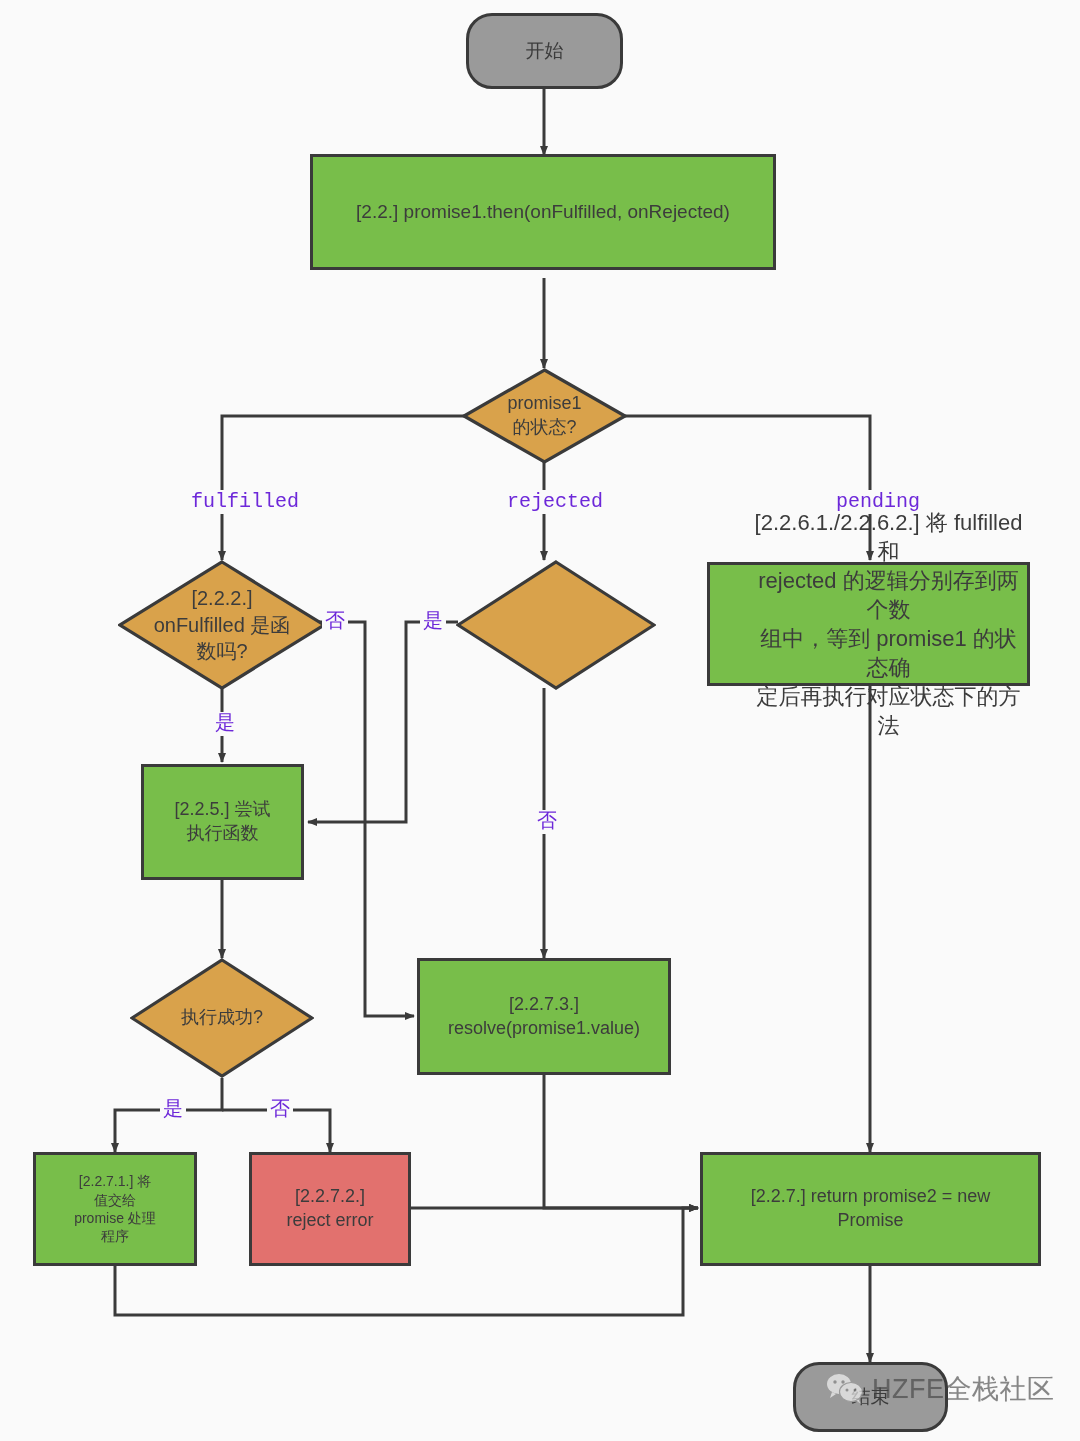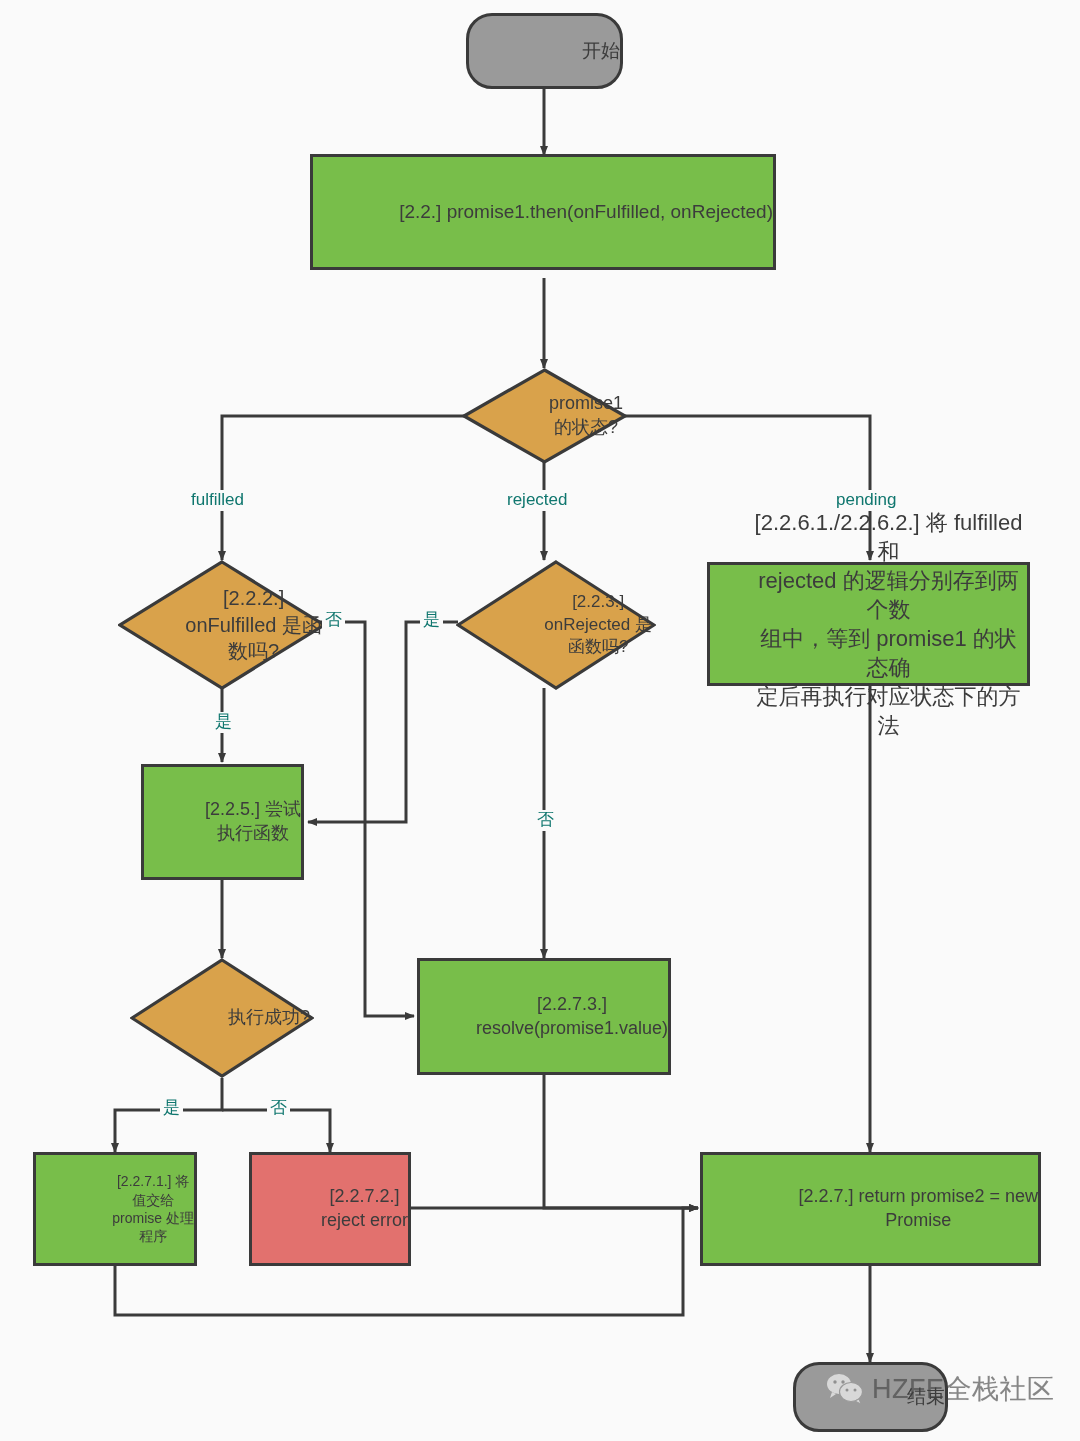--- a/index.html
+++ b/index.html
@@ -27,21 +27,21 @@
     top: 0;
     width: 1080px;
     height: 1441px;
     pointer-events: none;
   }
   .node {
     position: absolute;
     box-sizing: border-box;
     display: flex;
     align-items: center;
-    justify-content: flex-end;
+    justify-content: center;
     text-align: center;
     color: #3c3c3c;
     line-height: 1.32;
     white-space: pre-line;
   }
   .node.rect {
     border: 3px solid #3a3a3a;
   }
   .node.green { background: #78be4a; }
   .node.red   { background: #e2716e; }
@@ -59,25 +59,26 @@
   }
   .diamond-label {
     position: relative;
     z-index: 2;
     padding: 0 4px;
   }
 
   .edge-label {
     position: absolute;
     background: #fafafa;
-    color: #0f766e;
-    font-size: 17px;
+    color: #6d28d9;
+    font-size: 20px;
     padding: 1px 3px;
     line-height: 1.1;
     white-space: nowrap;
+    font-family: Liberation Mono, monospace;
   }
 
   
   #watermark {
     position: absolute;
     left: 826px;
     top: 1371px;
     display: flex;
     align-items: center;
     gap: 8px;
@@ -163,23 +164,20 @@
     </svg>
     <span class="diamond-label">[2.2.2.]
 onFulfilled 是函
 数吗?</span>
   </div>
 
   <div class="node diamond-wrap" style="left:456px; top:560px; width:200px; height:130px; font-size:17px;">
     <svg class="diamond-shape" viewBox="0 0 200 130" preserveAspectRatio="none">
       <polygon points="100,2 198,65 100,128 2,65" fill="#d9a24b" stroke="#3a3a3a" stroke-width="3.2"></polygon>
     </svg>
-    <span class="diamond-label">[2.2.3.]
-onRejected 是
-函数吗?</span>
   </div>
 
   <div class="node rect green" style="left:707px; top:562px; width:323px; height:124px; font-size:22px;padding-left:40px;">
     <span>[2.2.6.1./2.2.6.2.] 将 fulfilled 和
 rejected 的逻辑分别存到两个数
 组中，等到 promise1 的状态确
 定后再执行对应状态下的方法</span>
   </div>
 
   <div class="node rect green" style="left:141px; top:764px; width:163px; height:116px; font-size:18px;">

